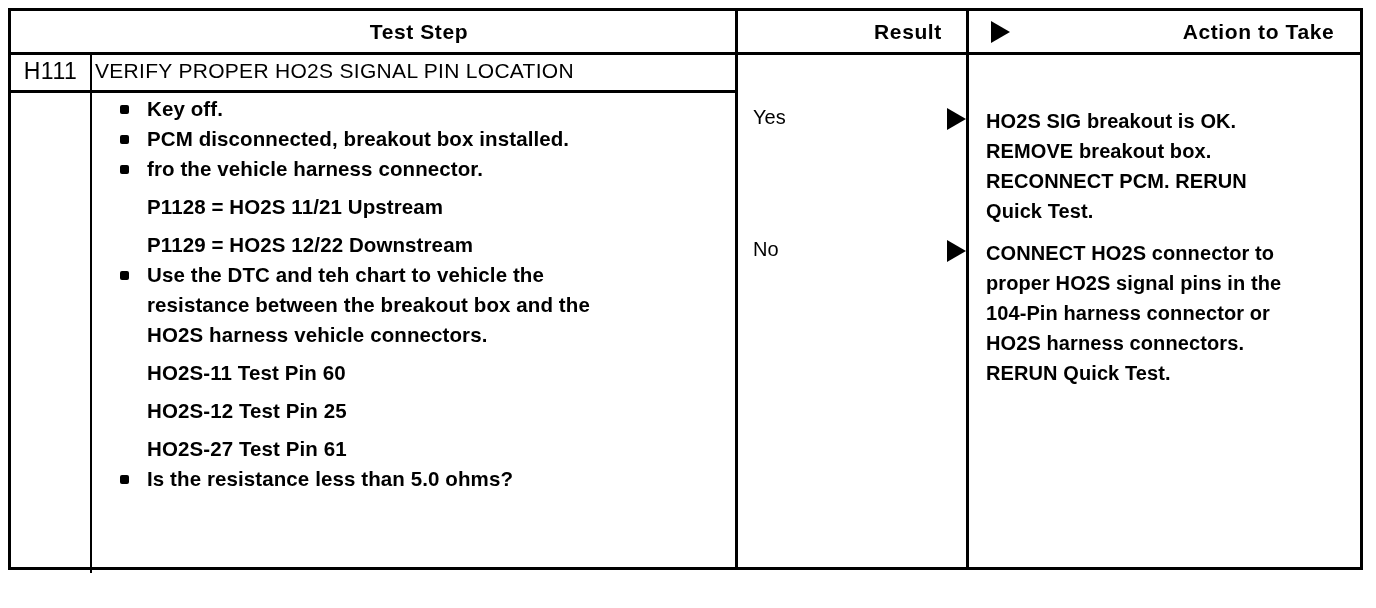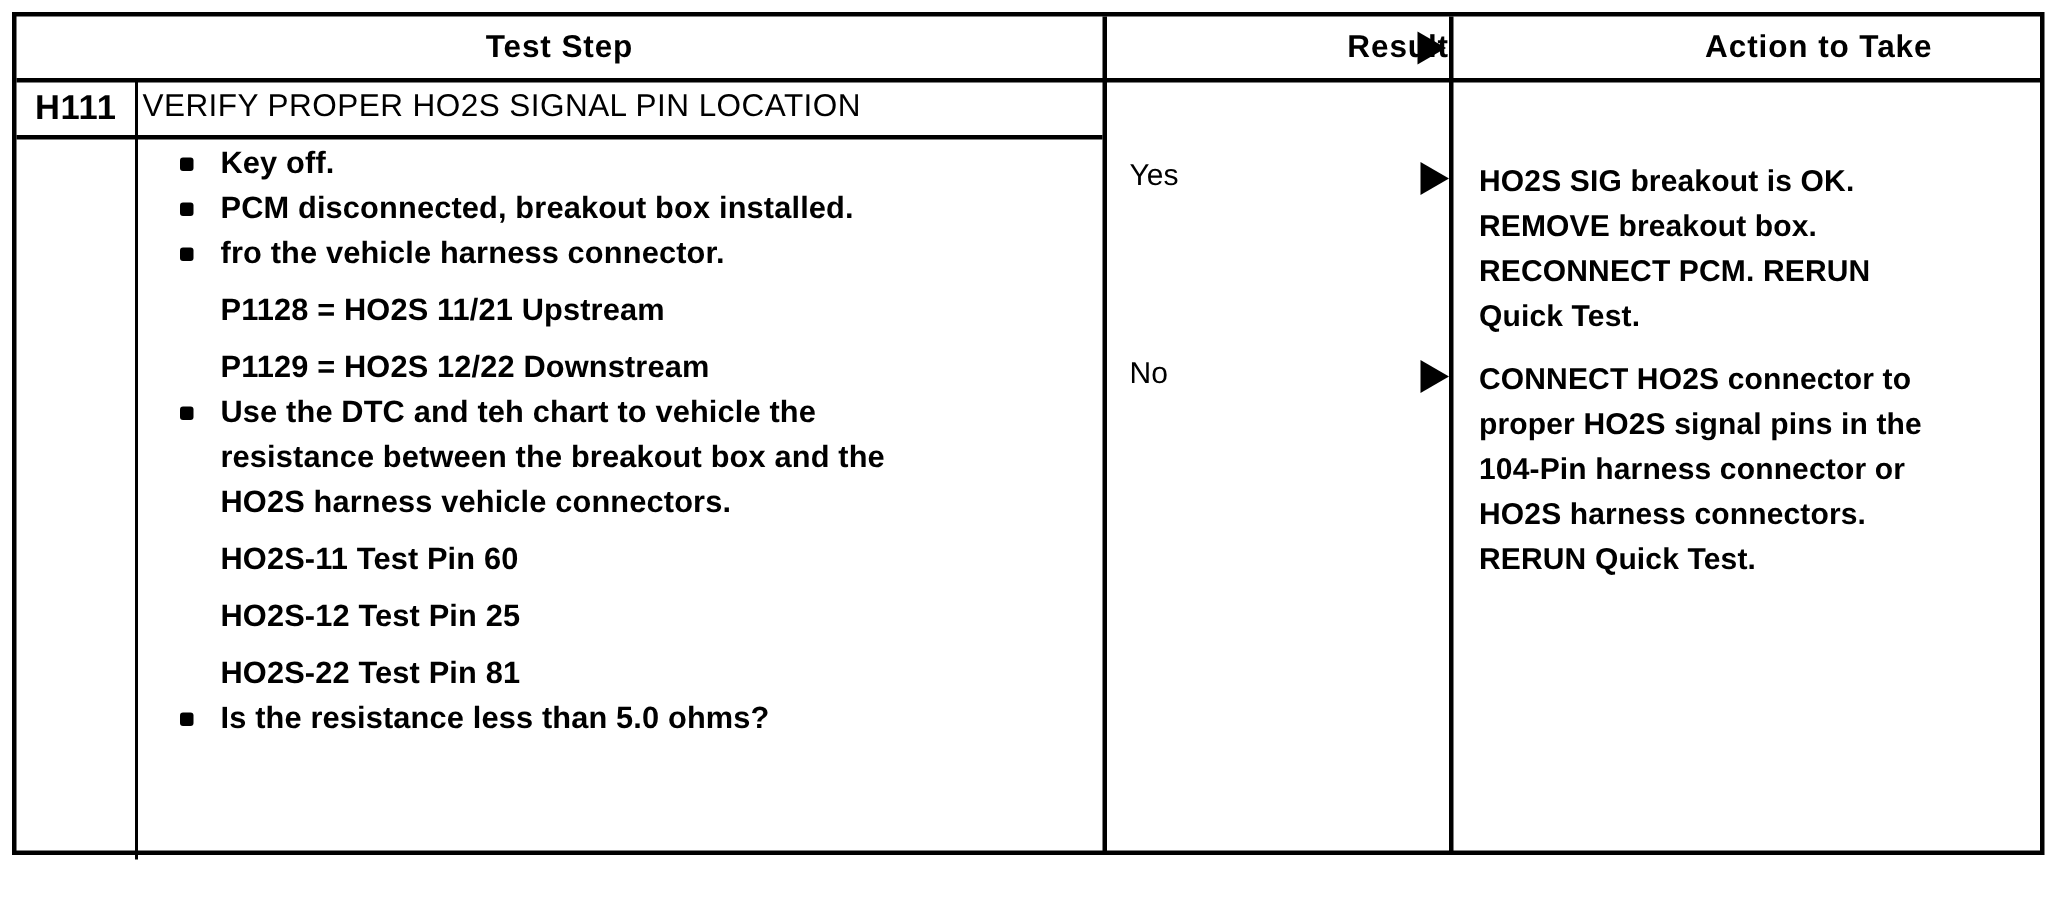--- a/index.html
+++ b/index.html
@@ -59,32 +59,33 @@
   .hdr {
     position: absolute;
     top: 0;
     height: 41px;
     display: flex;
     align-items: center;
     justify-content: center;
     font-weight: bold;
     font-size: 21px;
     letter-spacing: 0.6px;
+    margin-left: 46px;
   }
   .hdr-step   { left: 0;     width: 724px; }
   .hdr-result { left: 727px; width: 228px; }
   .hdr-action { left: 1006px; width: 391px; }
 
   .hdr-result-inner {
     position: relative;
     width: 100%;
     height: 100%;
     display: flex;
     align-items: center;
-    justify-content: flex-end;
+    justify-content: center;
     padding-left: 20px;
   }
   .arrow {
     width: 0; height: 0;
     border-top: 11px solid transparent;
     border-bottom: 11px solid transparent;
     border-left: 19px solid #000;
   }
   .hdr-arrow {
     position: absolute;
@@ -94,21 +95,21 @@
   }
 
   
   .step-id-cell {
     position: absolute;
     left: 0; top: 41px;
     width: 79px; height: 38px;
     display: flex;
     align-items: center;
     justify-content: center;
-    font-weight: bold;
+    font-weight: normal;
     font-size: 23px;
     letter-spacing: 0.5px;
   }
   .step-title-cell {
     position: absolute;
     left: 84px; top: 41px;
     width: 636px; height: 38px;
     display: flex;
     align-items: center;
     font-size: 21px;
@@ -221,21 +222,21 @@
 
     <div class="steps" id="steps-container">
         <div class="step-line"><span class="bullet"></span><span>Key off.</span></div>
         <div class="step-line"><span class="bullet"></span><span>PCM disconnected, breakout box installed.</span></div>
         <div class="step-line"><span class="bullet"></span><span class="cont">fro the vehicle harness connector.</span></div>
         <div class="step-line spaced"><span>P1128 = HO2S 11/21 Upstream</span></div>
         <div class="step-line spaced"><span>P1129 = HO2S 12/22 Downstream</span></div>
         <div class="step-line"><span class="bullet"></span><span>Use the DTC and teh chart to vehicle the</span><span class="cont">resistance between the breakout box and the</span><span class="cont">HO2S harness vehicle connectors.</span></div>
         <div class="step-line spaced"><span>HO2S-11 Test Pin 60</span></div>
         <div class="step-line spaced"><span>HO2S-12 Test Pin 25</span></div>
-        <div class="step-line spaced"><span>HO2S-22 Test Pin 81</span></div>
+        <div class="step-line spaced"><span>HO2S-27 Test Pin 61</span></div>
         <div class="step-line"><span class="bullet"></span><span>Is the resistance less than 5.0 ohms?</span></div>
       </div>
 
     <div id="branches-container">
         <div class="branch-result" style="top: 95px;">
           <span class="label">Yes</span>
           <span class="arrow br-arrow"></span>
         </div>
         <div class="branch-action" style="top: 95px;">
           <span class="ln">HO2S SIG breakout is OK.</span>

